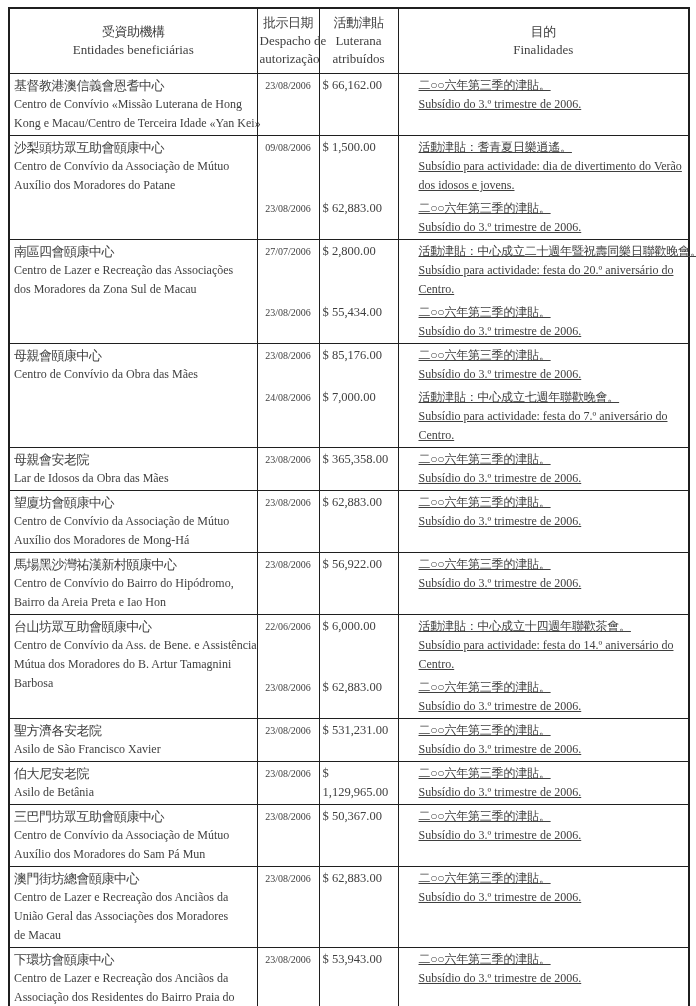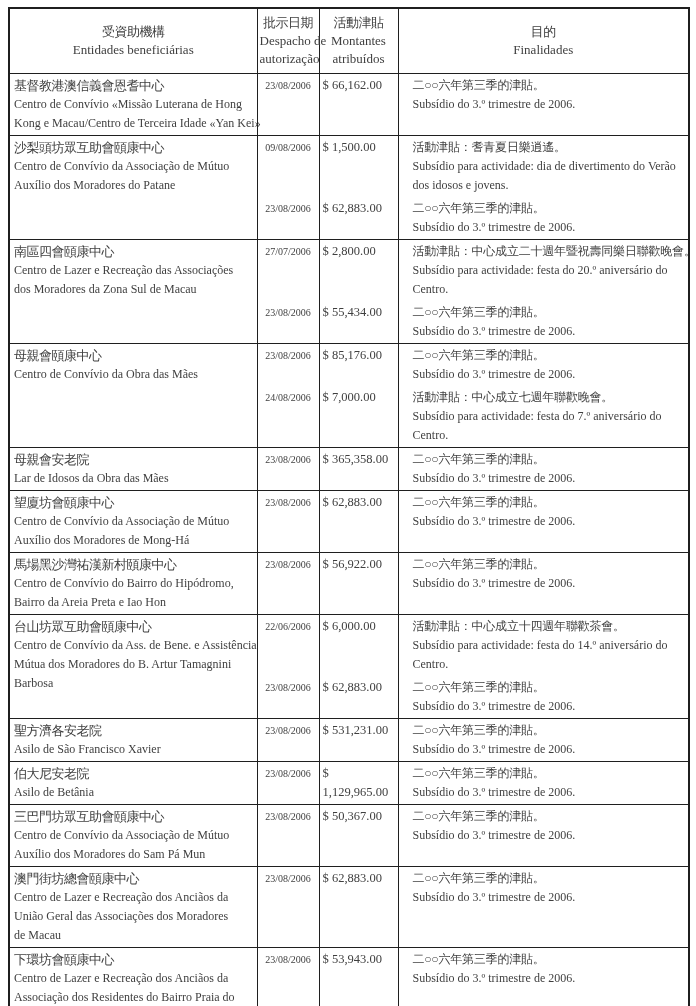--- a/index.html
+++ b/index.html
@@ -62,21 +62,21 @@
   .date-cell {
     text-align: center;
     font-size: 10px;
     line-height: 19px;
   }
   .amount-cell {
     font-size: 12.5px;
     line-height: 19px;
     padding-right: 4px;
   }
-  .purpose-cell { padding-left: 14px; }
+  .purpose-cell { padding-left: 20px; text-decoration: underline; }
   .purpose-cell .zh {
     font-size: 12px;
     letter-spacing: -0.2px;
   }
 </style>
 </head>
 <body>
 
 <div class="doc">
   <table>
@@ -92,21 +92,21 @@
           <div class="hdr-line zh">受資助機構</div>
           <div class="hdr-line">Entidades beneficiárias</div>
         </th>
         <th>
           <div class="hdr-line zh">批示日期</div>
           <div class="hdr-line">Despacho de</div>
           <div class="hdr-line">autorização</div>
         </th>
         <th>
           <div class="hdr-line zh">活動津貼</div>
-          <div class="hdr-line">Montantes</div>
+          <div class="hdr-line">Luterana</div>
           <div class="hdr-line">atribuídos</div>
         </th>
         <th>
           <div class="hdr-line zh">目的</div>
           <div class="hdr-line">Finalidades</div>
         </th>
       </tr>
     </thead>
     <tbody>
         <tr class="row-start">

